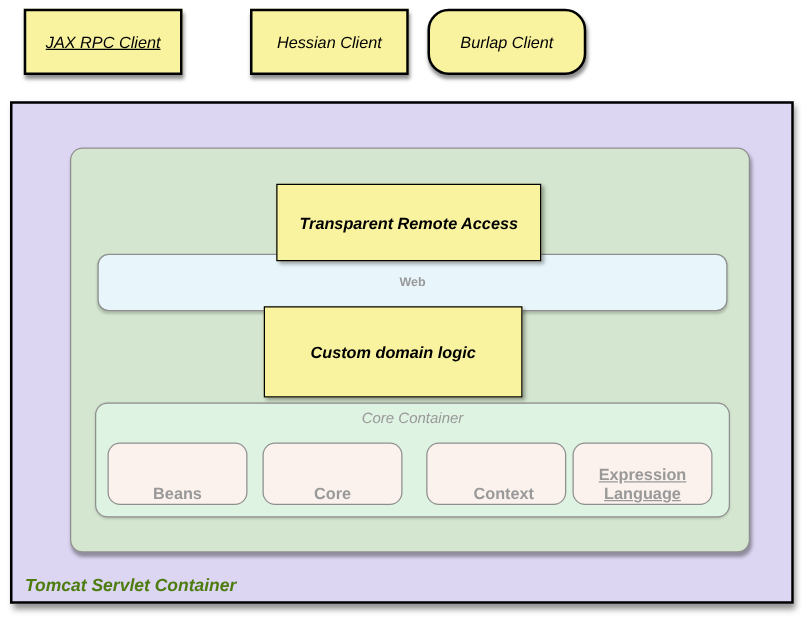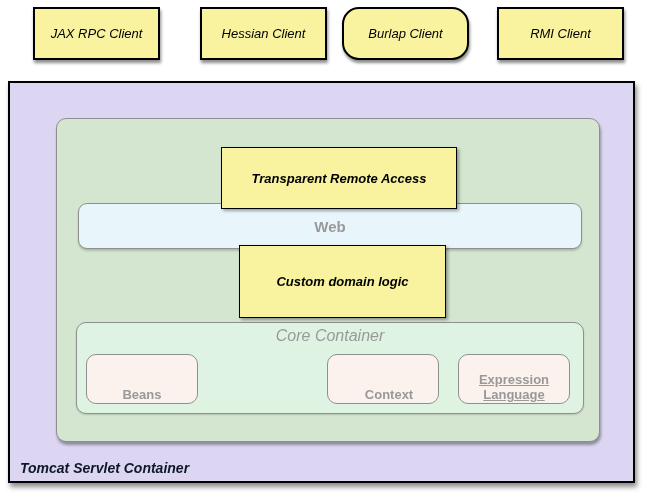--- a/index.html
+++ b/index.html
@@ -26,38 +26,38 @@
   .client-box {
     position: absolute;
     top: 7px; width: 127px; height: 53px;
     background: var(--yellow);
     border: 2px solid #000;
     box-shadow: 1px 3px 3px rgba(0,0,0,0.45);
     display: flex; align-items: center; justify-content: center;
     font-style: italic; font-size: 13px; color: #000;
     text-align: center;
   }
-  .client-1 { left: 33px; }
+  .client-1 { left: 19px; text-decoration: underline; }
   .client-2 { left: 200px; }
   .client-3 { left: 342px; border-radius: 17px; }
   .client-4 { left: 497px; }
 
   
   .tomcat {
     position: absolute;
     left: 8px; top: 81px; width: 627px; height: 402px;
     background: var(--lavender);
     border: 2px solid #000;
     box-shadow: 2px 4px 5px rgba(0,0,0,0.45);
   }
   .tomcat-label {
     position: absolute;
     left: 10px; bottom: 5px;
     font-weight: bold; font-style: italic;
-    font-size: 14px; color: #0f172a;
+    font-size: 14px; color: #4d7c0f;
   }
 
   
   .runtime {
     position: absolute;
     left: 46px; top: 35px; width: 544px; height: 324px;
     background: var(--sage-green);
     border: 1px solid var(--gray-border);
     border-radius: 10px;
     box-shadow: 1px 3px 3px rgba(0,0,0,0.35);
@@ -71,88 +71,85 @@
 
   
   .web-bar {
     position: absolute;
     left: 21px; top: 84px; width: 504px; height: 46px;
     background: var(--light-blue);
     border: 1px solid var(--gray-border);
     border-radius: 9px;
     box-shadow: 0 2px 2px rgba(0,0,0,0.18);
     display: flex; align-items: center; justify-content: center;
-    font-weight: bold; font-size: 15px;
+    font-weight: bold; font-size: 10px;
     color: var(--gray-text);
     z-index: 1;
   }
 
   
   .overlay-box {
     position: absolute;
     background: var(--yellow);
     border: 1.5px solid #000;
     box-shadow: 2px 2px 3px rgba(0,0,0,0.35);
     display: flex; align-items: center; justify-content: center;
     font-weight: bold; font-style: italic; font-size: 13px;
     color: #000; text-align: center;
     z-index: 2;
   }
-  .tra-box { left: 164px; top: 28px; width: 236px; height: 62px; }
-  .cdl-box { left: 182px; top: 126px; width: 207px; height: 73px; }
+  .tra-box { left: 164px; top: 28px; width: 212px; height: 62px; }
+  .cdl-box { left: 154px; top: 126px; width: 207px; height: 73px; }
 
   
   .core-container {
     position: absolute;
     left: 19px; top: 203px; width: 508px; height: 92px;
     background: var(--mint-green);
     border: 1px solid var(--gray-border);
     border-radius: 10px;
     box-shadow: 0 1px 2px rgba(0,0,0,0.15);
   }
   .core-label {
     position: absolute;
     left: 0; top: 4px; width: 100%;
     text-align: center;
-    font-style: italic; font-size: 16px;
+    font-style: italic; font-size: 12px;
     color: var(--gray-text);
   }
   .module-box {
     position: absolute;
     top: 31px; height: 50px; width: 112px;
     background: var(--light-pink);
     border: 1px solid var(--gray-border);
     border-radius: 10px;
     display: flex; align-items: flex-end; justify-content: center;
     font-weight: bold; font-size: 13px;
     color: var(--gray-text);
     text-align: center; line-height: 1.15;
     padding: 0 8px;
   }
   .module-1 { left: 9px; }
   .module-2 { left: 133px; }
-  .module-3 { left: 250px; padding-left: 20px; }
+  .module-3 { left: 264px; padding-left: 20px; }
   .module-4 { left: 381px; text-decoration: underline; }
 </style>
 </head>
 <body>
 
 <div class="canvas">
 
   <div class="client-box client-1">
     <span>JAX RPC Client</span>
   </div>
   <div class="client-box client-2">
     <span>Hessian Client</span>
   </div>
   <div class="client-box client-3">
     <span>Burlap Client</span>
-  </div>
-  <div class="client-box client-4">
-    <span>RMI Client</span>
   </div>
 
   <div class="tomcat">
 
     <div class="runtime">
 
       <div class="web-bar">
         <span>Web</span>
       </div>
 
@@ -163,20 +160,23 @@
       <div class="overlay-box cdl-box">
         <span>Custom domain logic</span>
       </div>
 
       <div class="core-container">
         <div class="core-label">Core Container</div>
 
         <div class="module-box module-1">
           <span>Beans</span>
         </div>
+        <div class="module-box module-2">
+          <span>Core</span>
+        </div>
         <div class="module-box module-3">
           <span>Context</span>
         </div>
         <div class="module-box module-4">
           <span>Expression Language</span>
         </div>
       </div>
     </div>
 
     <div class="tomcat-label">Tomcat Servlet Container</div>

